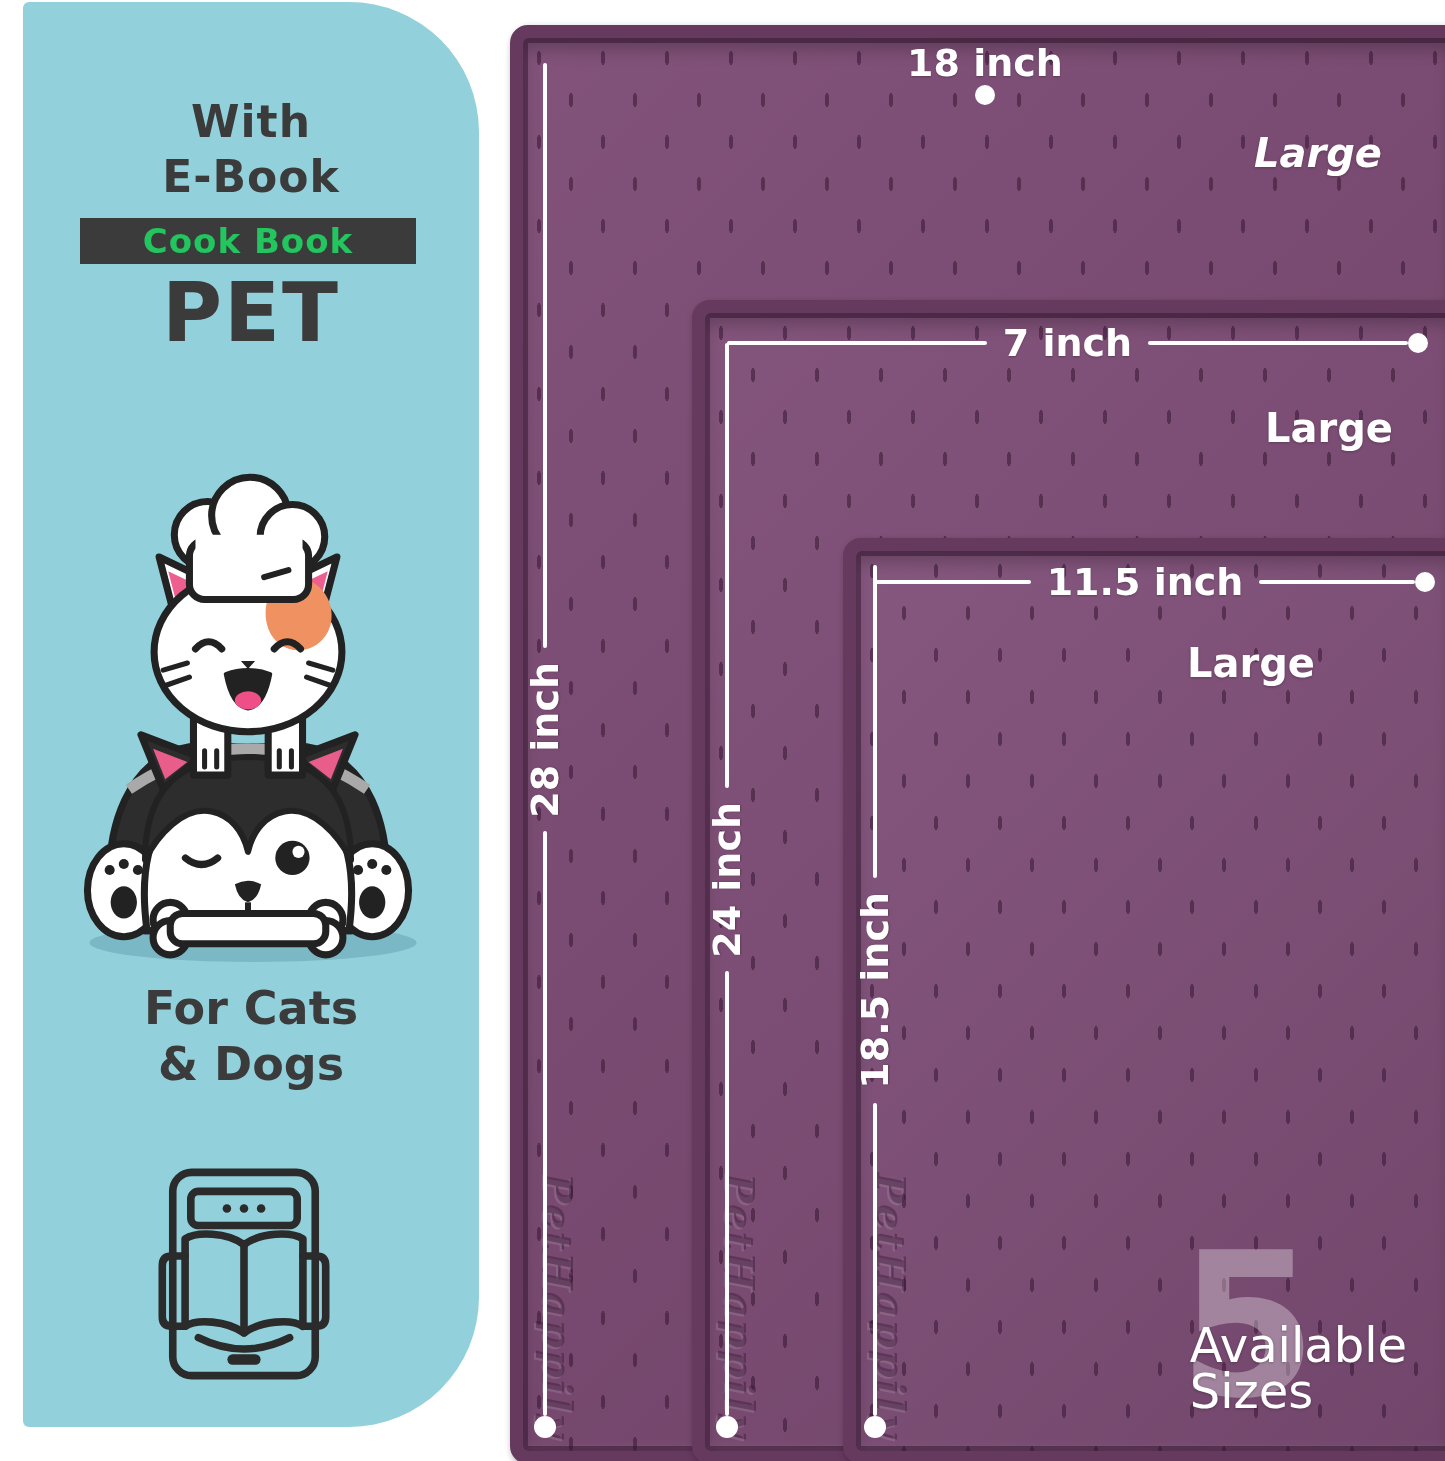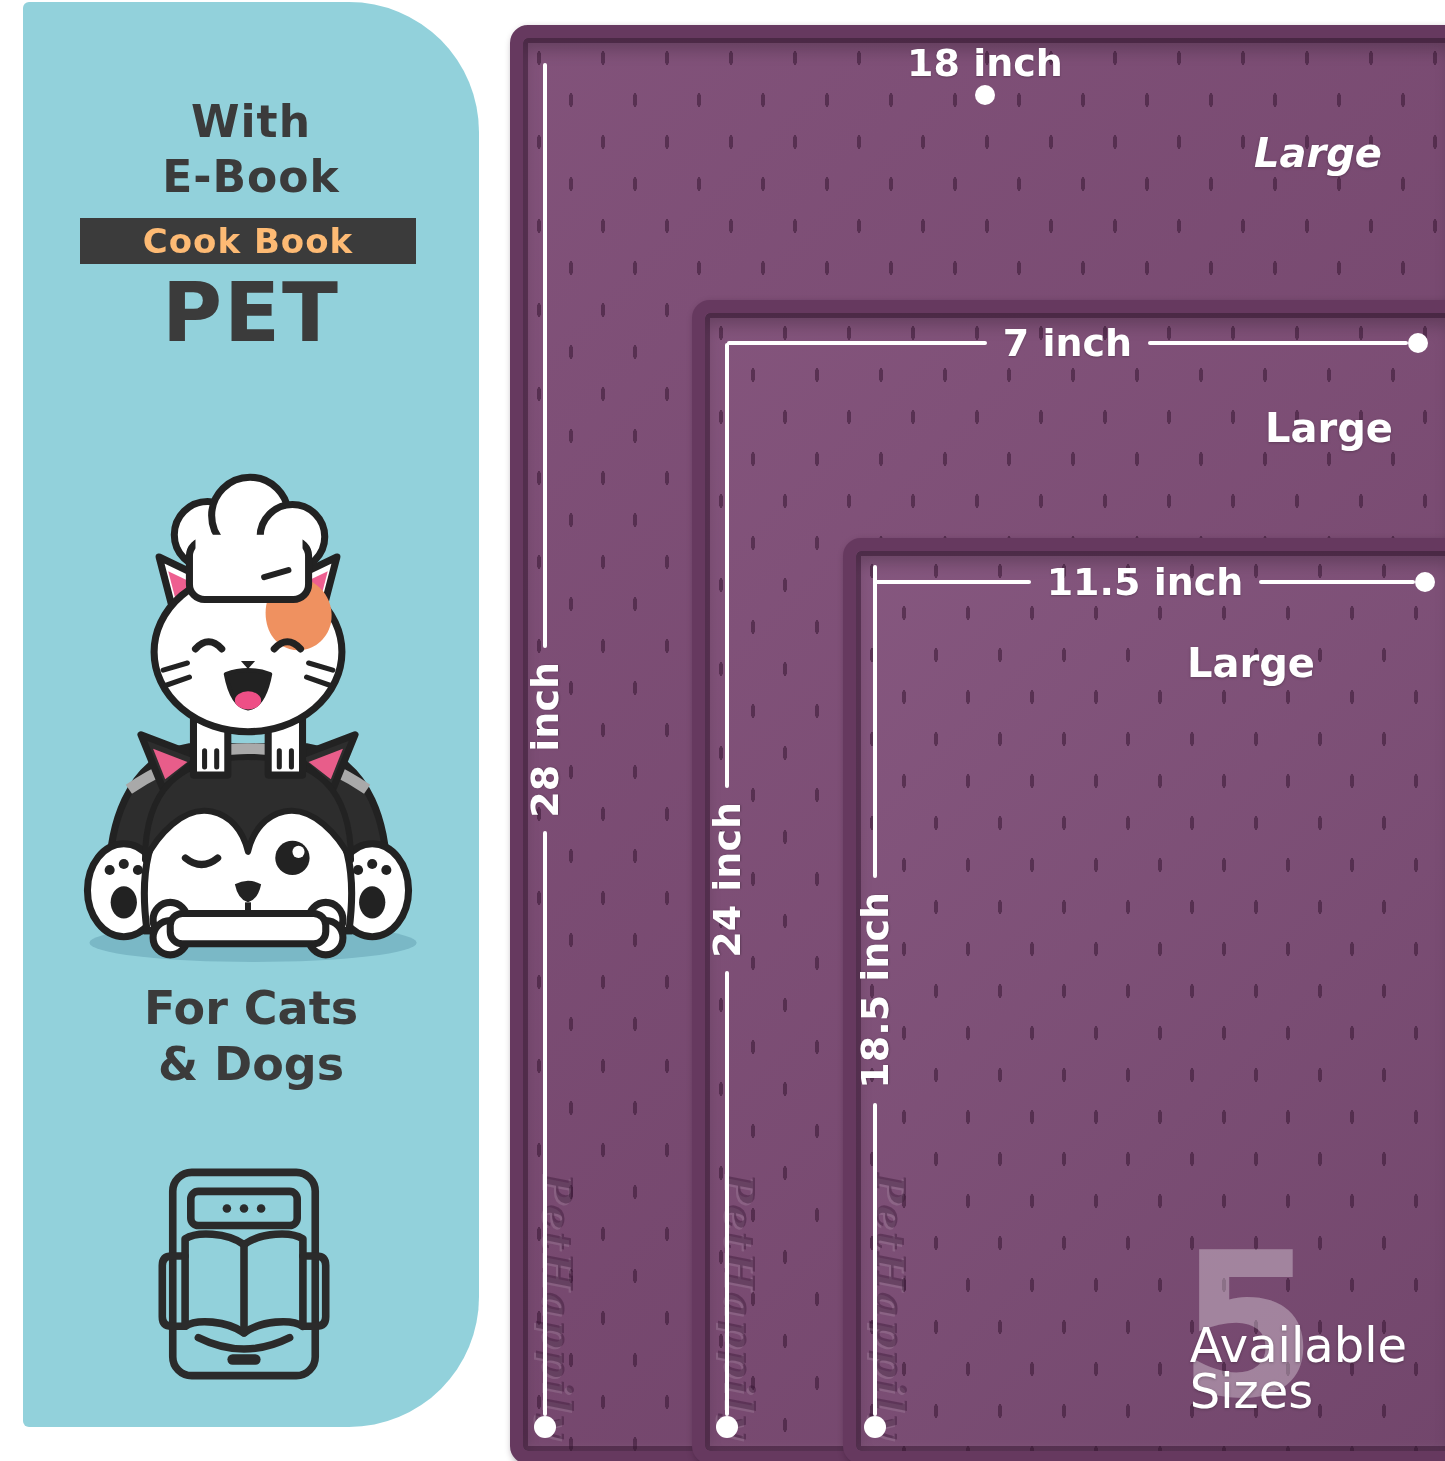--- a/index.html
+++ b/index.html
@@ -5,21 +5,21 @@
   html,body{margin:0;padding:0;background:#ffffff;}
   .stage{position:relative;width:1445px;height:1461px;overflow:hidden;background:#fff;
          font-family:"DejaVu Sans","Liberation Sans",sans-serif;}
 
   
   .panel{position:absolute;left:0;top:2px;width:456px;height:1425px;
          background:#92d1db;border-radius:6px 130px 130px 6px;margin-left:23px;}
   .panel .txt{position:absolute;width:100%;text-align:center;color:#3b3b3b;font-weight:bold;}
   .ebook-note{top:92px;font-size:44px;line-height:55px;letter-spacing:1px;}
   .badge{position:absolute;left:57px;top:216px;width:336px;height:46px;background:#3b3b3b;
-         color:#fdba74;font-weight:bold;font-size:34px;line-height:46px;text-align:center;
+         color:#22c55e;font-weight:bold;font-size:34px;line-height:46px;text-align:center;
          letter-spacing:1px;}
   .big-title{top:264px;font-size:82px;line-height:94px;letter-spacing:2px;}
   .audience{top:978px;font-size:46px;line-height:56px;}
   .illu{position:absolute;left:35px;top:452px;width:380px;height:515px;}
   .ebook-ic{position:absolute;left:126px;top:1162px;width:190px;height:220px;}
 
   
   .mat{position:absolute;background-color:#7b4973;border:13px solid #66395f;border-radius:18px;
        box-shadow:inset 0 0 0 5px rgba(42,14,38,.45), inset 0 12px 16px rgba(0,0,0,.22),
                   inset 0 -6px 10px rgba(255,255,255,.05), 2px 3px 7px rgba(40,15,36,.40);

